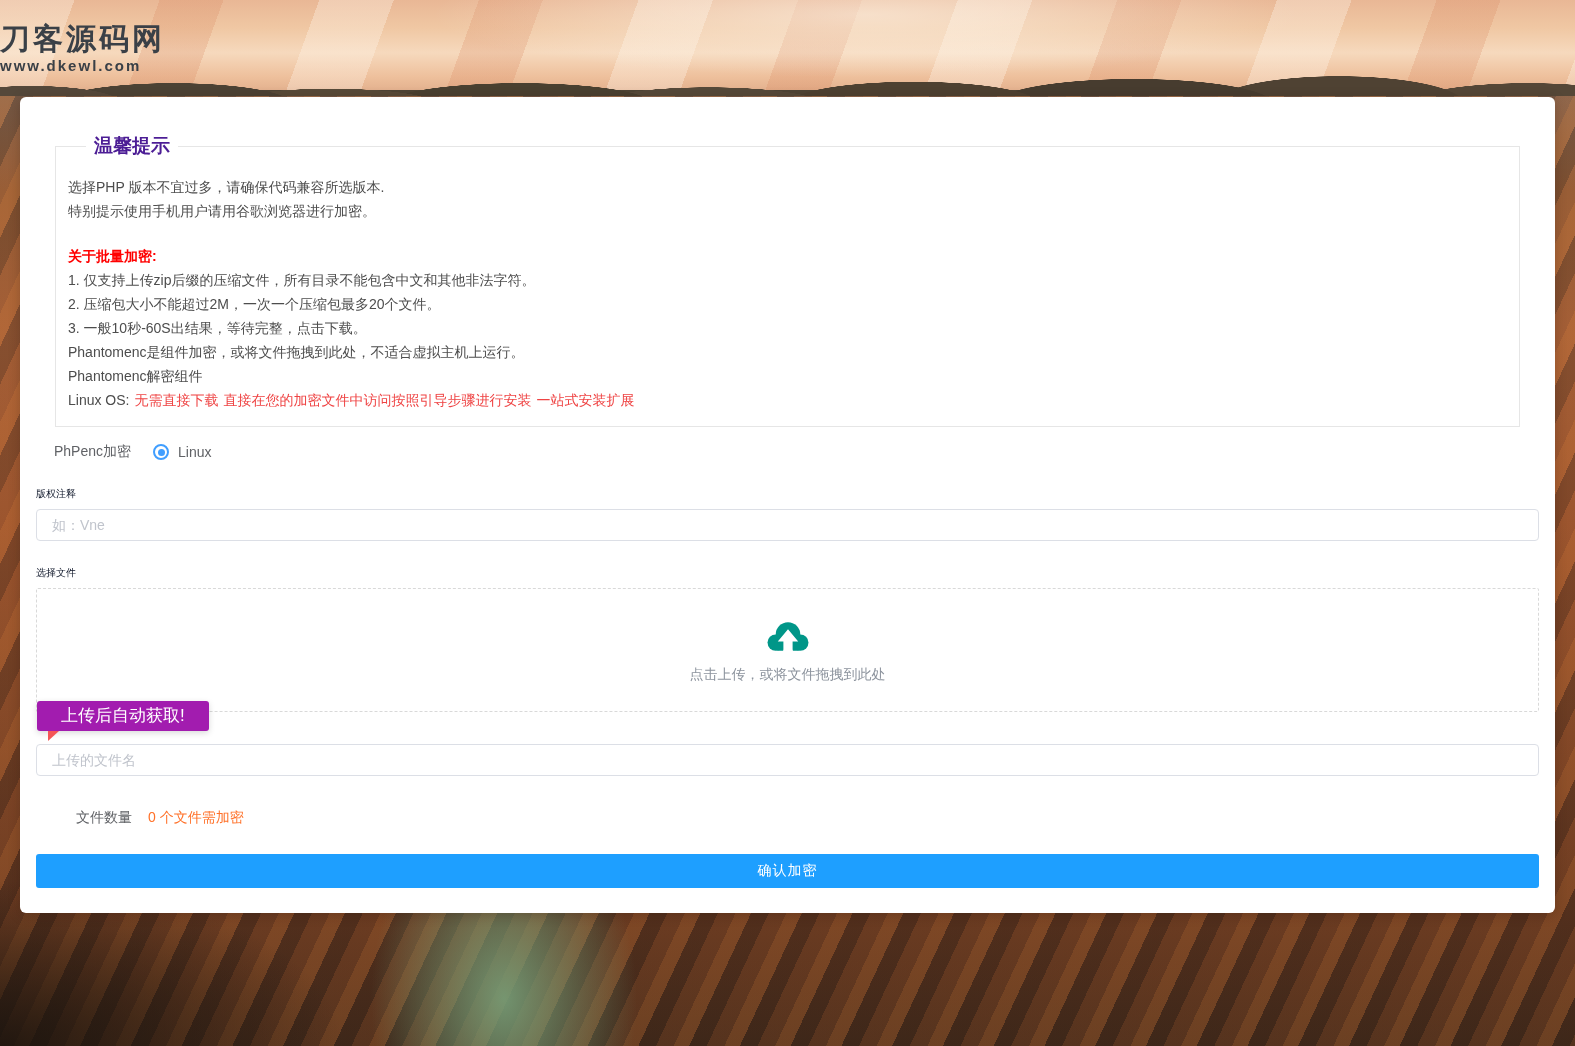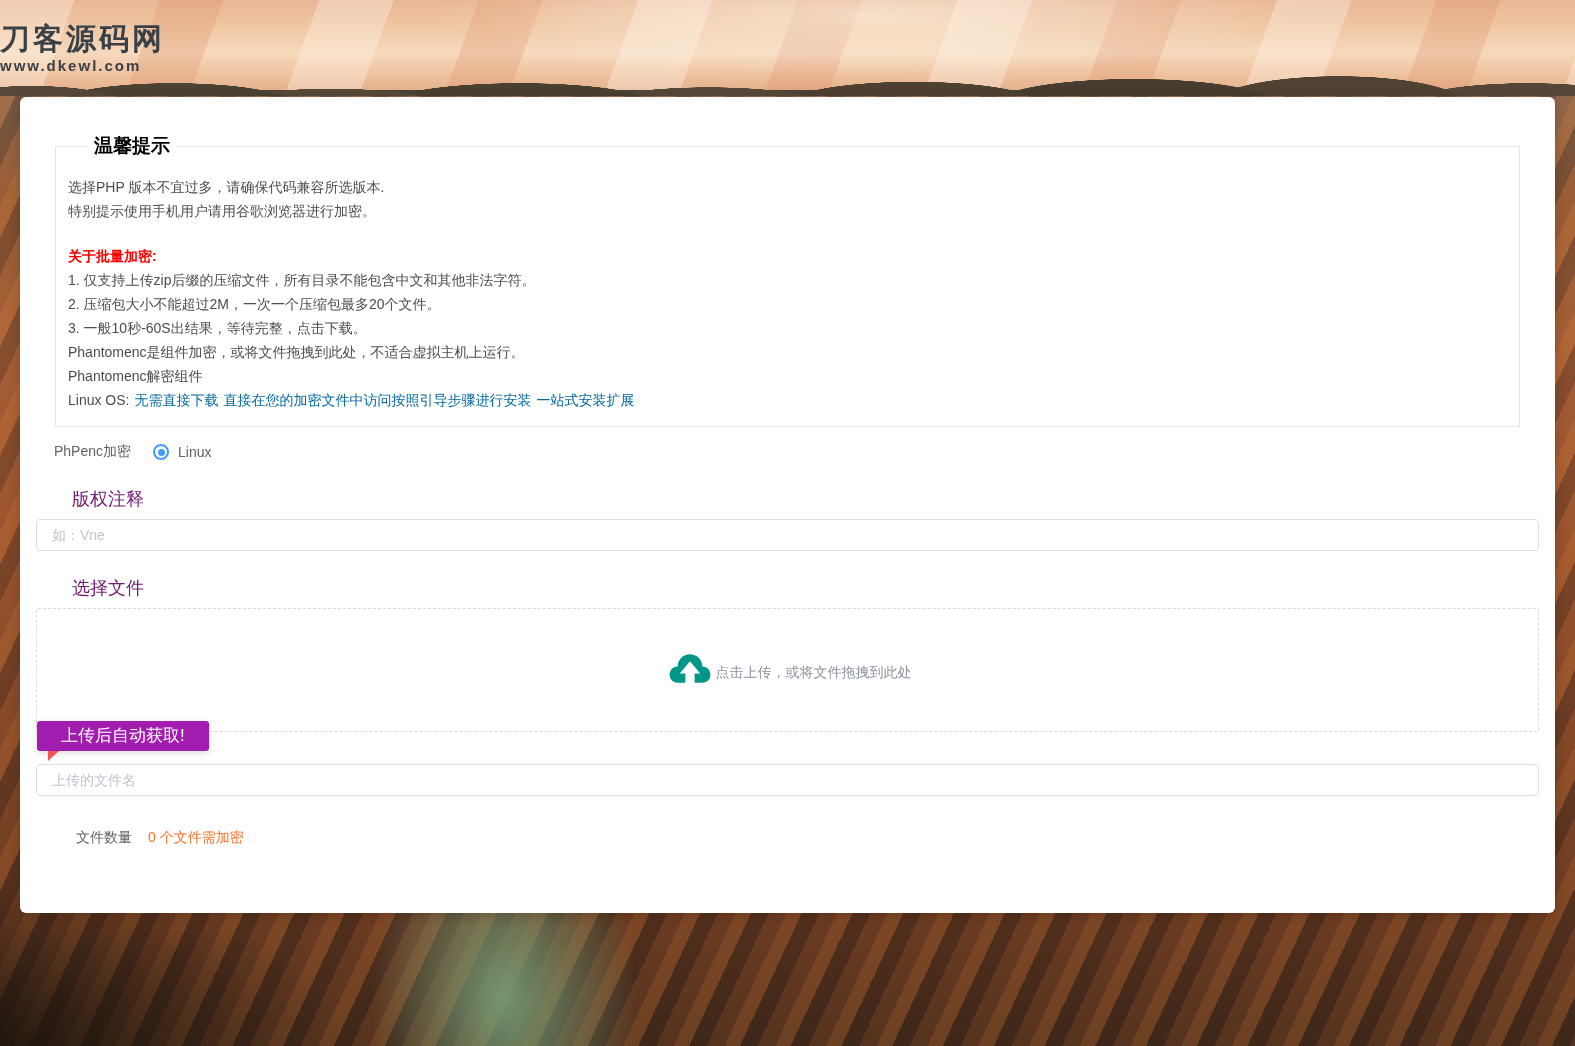--- a/index.html
+++ b/index.html
@@ -55,54 +55,54 @@
   }
 
   
   fieldset.notice {
     margin:36px 19px 0 19px;
     border:1px solid #e6e6e6;
     padding:16px 12px 14px 12px;
   }
   fieldset.notice legend {
     margin-left:18px; padding:0 8px;
-    font-size:19px; font-weight:bold; color:#000000;
+    font-size:19px; font-weight:bold; color:#4c1d95;
   }
   .notice-line { font-size:14px; color:#4d4d4d; line-height:24px; }
   .batch-title { font-size:14px; font-weight:bold; color:#f00; line-height:24px; margin-top:21px; }
   .linux-line { font-size:14px; color:#4d4d4d; line-height:24px; }
-  .linux-line a { color:#0369a1; text-decoration:none; margin-left:5px; cursor:pointer; }
+  .linux-line a { color:#ef4444; text-decoration:none; margin-left:5px; cursor:pointer; }
 
   
   .radio-row { display:flex; align-items:center; margin:15px 0 0 18px; height:20px; }
   .enc-label { font-size:14px; color:#606266; margin-right:22px; }
   .radio-outer {
     width:16px; height:16px; border:2px solid #409eff; border-radius:50%;
     background:#fff; position:relative; cursor:pointer; flex:0 0 auto;
   }
   .radio-outer .dot {
     position:absolute; left:50%; top:50%; width:7px; height:7px; margin:-3.5px 0 0 -3.5px;
     background:#409eff; border-radius:50%;
   }
   .radio-text { font-size:14px; color:#606266; margin-left:9px; }
 
   
-  .form-label { font-size:18px; color:#701a75; margin-top:25px;margin-left:36px; }
+  .form-label { font-size:10px; color:#0f172a; margin-top:25px; }
   .text-input {
     width:100%; height:32px; margin-top:8px; padding:0 15px;
     border:1px solid #dcdfe6; border-radius:4px; background:#fff;
     font-size:14px; color:#606266; outline:none;
     font-family: "Liberation Sans", "DejaVu Sans", sans-serif;
   }
   .text-input::placeholder { color:#c0c4cc; opacity:1; }
 
   .upload-wrap { position:relative; margin-top:8px; }
   .upload-area {
     height:124px; border:1px dashed #d9d9d9; border-radius:2px; background:#fff;
-    display:flex; flex-direction:row; align-items:center; justify-content:center;
+    display:flex; flex-direction:column; align-items:center; justify-content:center;
     cursor:pointer;
   }
   .upload-area .cloud { width:52px; height:44px; display:block; }
   .upload-hint { font-size:14px; color:#8c939d; margin-top:6px; }
 
   .tooltip {
     position:absolute; left:1px; bottom:-19px; z-index:4;
     background:#a21caf; color:#fff; font-size:17px;
     line-height:30px; height:30px; padding:0 24px; border-radius:3px;
     box-shadow:0 2px 6px rgba(0,0,0,.15); white-space:nowrap;
@@ -185,14 +185,15 @@
       <div class="tooltip">上传后自动获取!</div>
     </div>
 
     <input class="text-input filename-input" type="text" placeholder="上传的文件名" style="">
 
     <div class="count-row">
       <span class="count-label">文件数量</span>
       <span class="count-value">0 个文件需加密</span>
     </div>
 
+    <button class="submit-btn">确认加密</button>
   </div>
 </div>
 
 </body></html>

